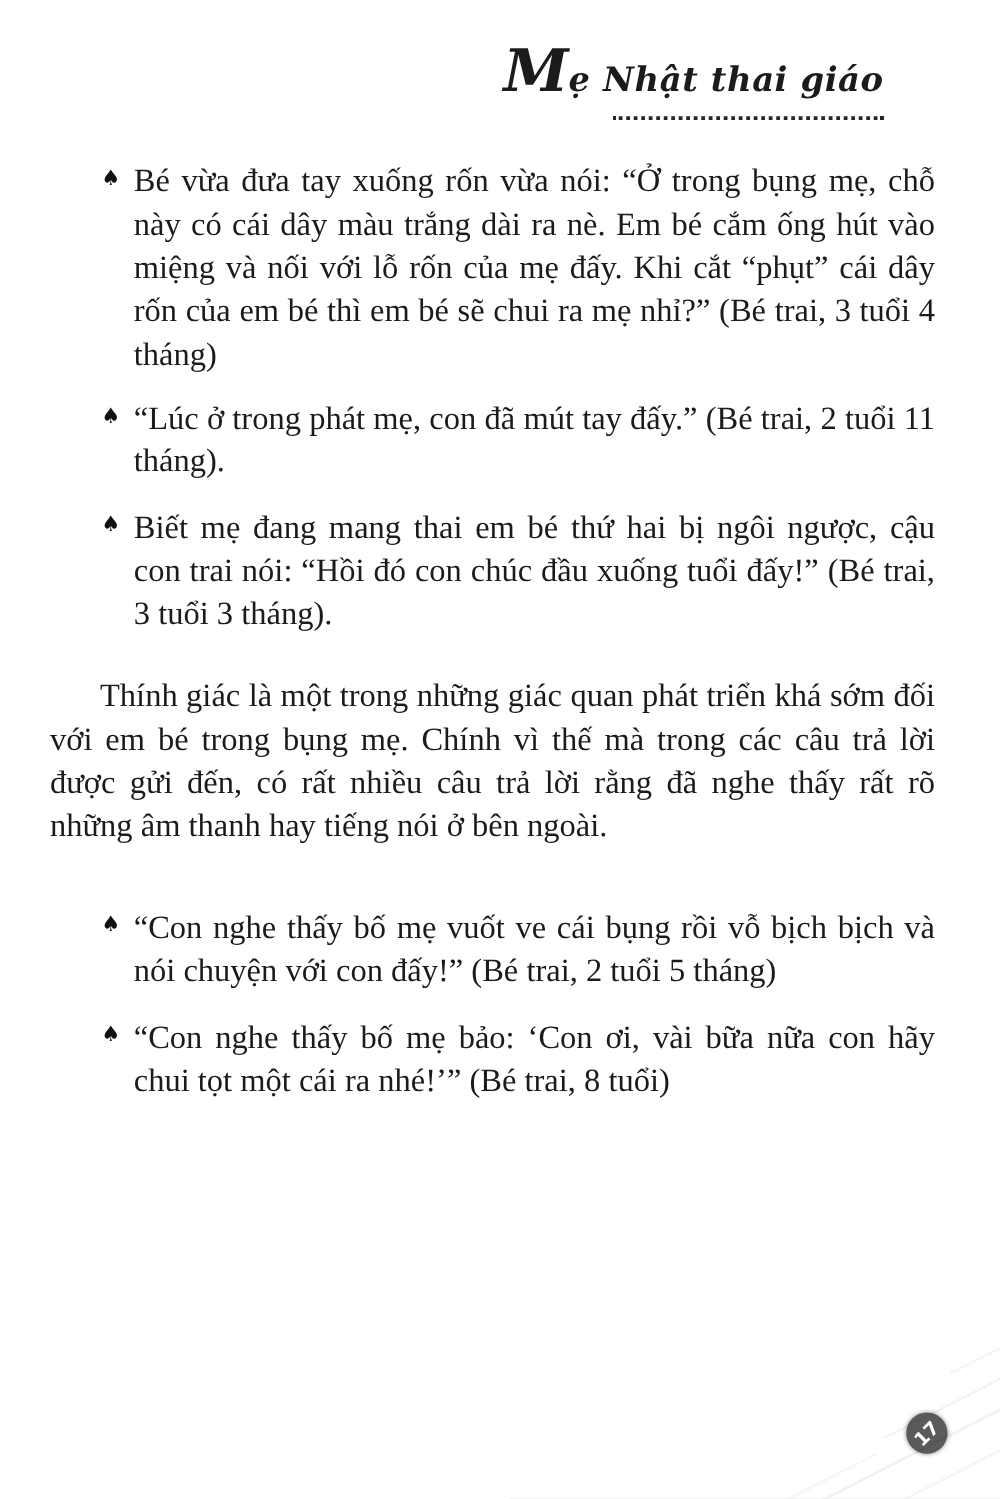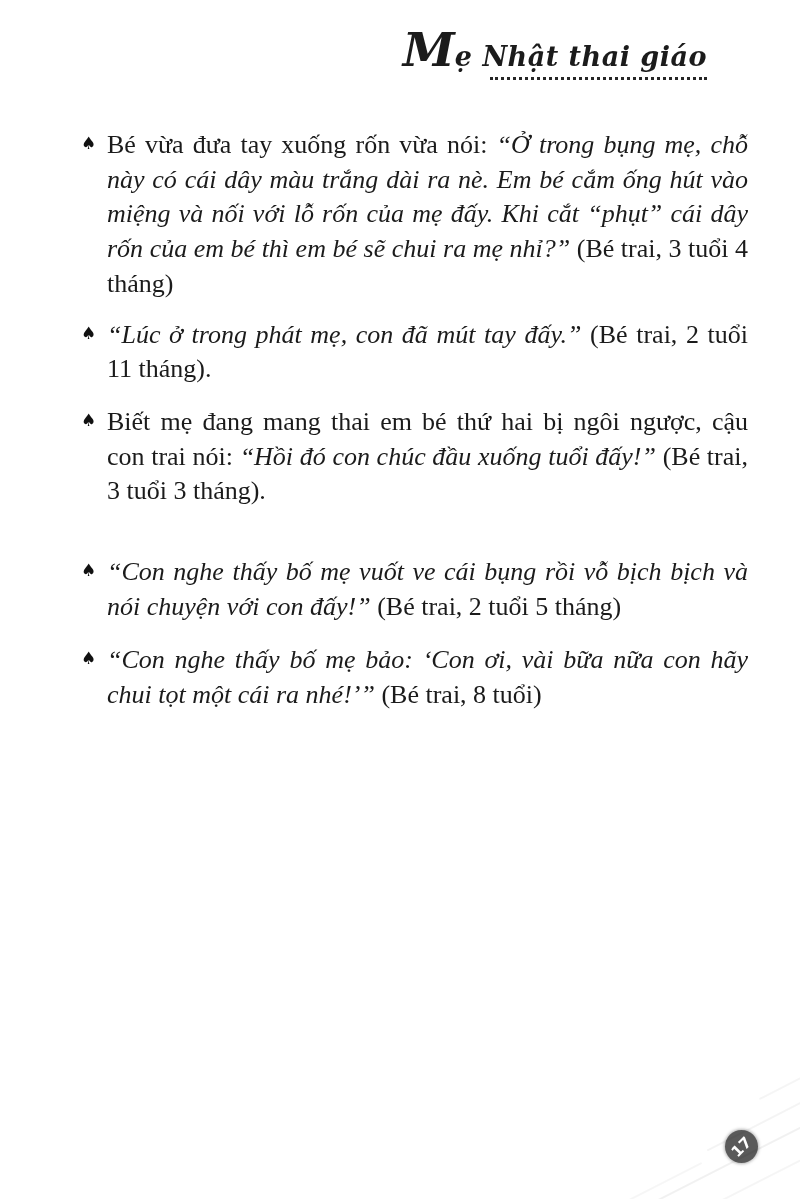--- a/index.html
+++ b/index.html
@@ -15,21 +15,21 @@
 
   
   .header { position: absolute; top: 30px; right: 93px; text-align: right; }
   .header-title {
     font-family: "DejaVu Serif", serif;
     font-style: italic;
     font-weight: bold;
     font-size: 27px;
     letter-spacing: 0.5px;
     white-space: nowrap;
-    line-height: 40px;
+    line-height: 56px;
   }
   .header-title .initial { font-size: 47px; letter-spacing: 0; }
   .dotted-rule {
     width: 217px;
     height: 0;
     border-bottom: 3px dotted #262626;
     margin: 0 0 0 auto;
   }
 
   
@@ -49,21 +49,21 @@
     font-size: 17px;
     line-height: 1;
     color: #111;
   }
   .b1 { margin-top: 4px; }
   .b2 { margin-top: 16px; }
   .b3 { margin-top: 18px; }
   .para { margin-top: 31px; text-indent: 40px; }
   .b4 { margin-top: 46px; }
   .b5 { margin-top: 19px; }
-  .it { font-style: italic; }
+  .it { }
   .up { font-style: normal; margin-top: 28px; }
 
   
   .page-circle {
     position: absolute;
     left: 725px; top: 1130px;
     width: 33px; height: 33px;
     border-radius: 50%;
     background: #5a5a5a;
     box-shadow: 0 0 3px 1px rgba(90,90,90,0.45);
@@ -111,20 +111,21 @@
     <div class="bullet-item b2">
       <span class="spade">♠</span>
       <span class="it">“Lúc ở trong phát mẹ, con đã mút tay đấy.”</span><span class="up"> (Bé trai, 2 tuổi 11 tháng).</span>
     </div>
 
     <div class="bullet-item b3">
       <span class="spade">♠</span>
       <span class="up">Biết mẹ đang mang thai em bé thứ hai bị ngôi ngược, cậu con trai nói: </span><span class="it">“Hồi đó con chúc đầu xuống tuổi đấy!”</span><span class="up"> (Bé trai, 3 tuổi 3 tháng).</span>
     </div>
 
+    <div class="para">Thính giác là một trong những giác quan phát triển khá sớm đối với em bé trong bụng mẹ. Chính vì thế mà trong các câu trả lời được gửi đến, có rất nhiều câu trả lời rằng đã nghe thấy rất rõ những âm thanh hay tiếng nói ở bên ngoài.</div>
 
     <div class="bullet-item b4">
       <span class="spade">♠</span>
       <span class="it">“Con nghe thấy bố mẹ vuốt ve cái bụng rồi vỗ bịch bịch và nói chuyện với con đấy!”</span><span class="up"> (Bé trai, 2 tuổi 5 tháng)</span>
     </div>
 
     <div class="bullet-item b5">
       <span class="spade">♠</span>
       <span class="it">“Con nghe thấy bố mẹ bảo: ‘Con ơi, vài bữa nữa con hãy chui tọt một cái ra nhé!’”</span><span class="up"> (Bé trai, 8 tuổi)</span>
     </div>

